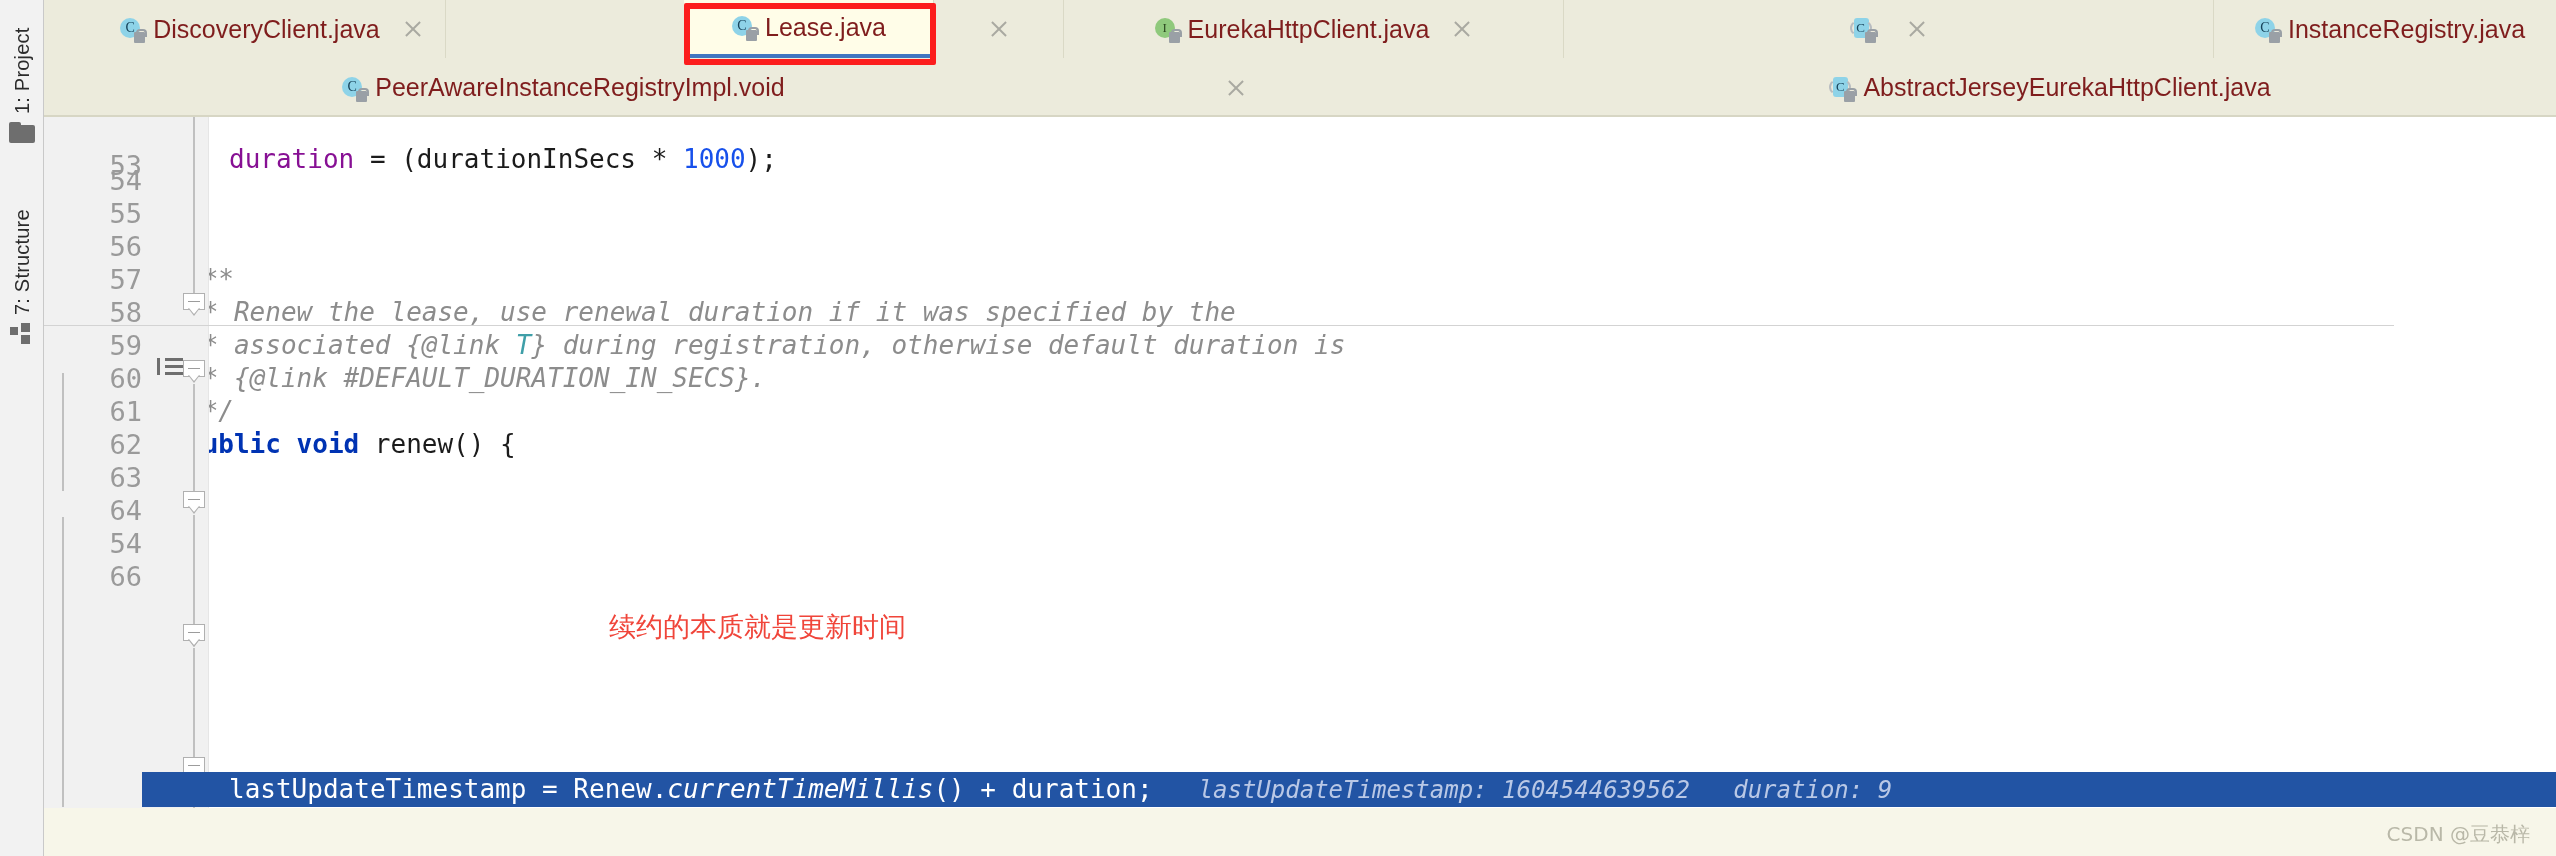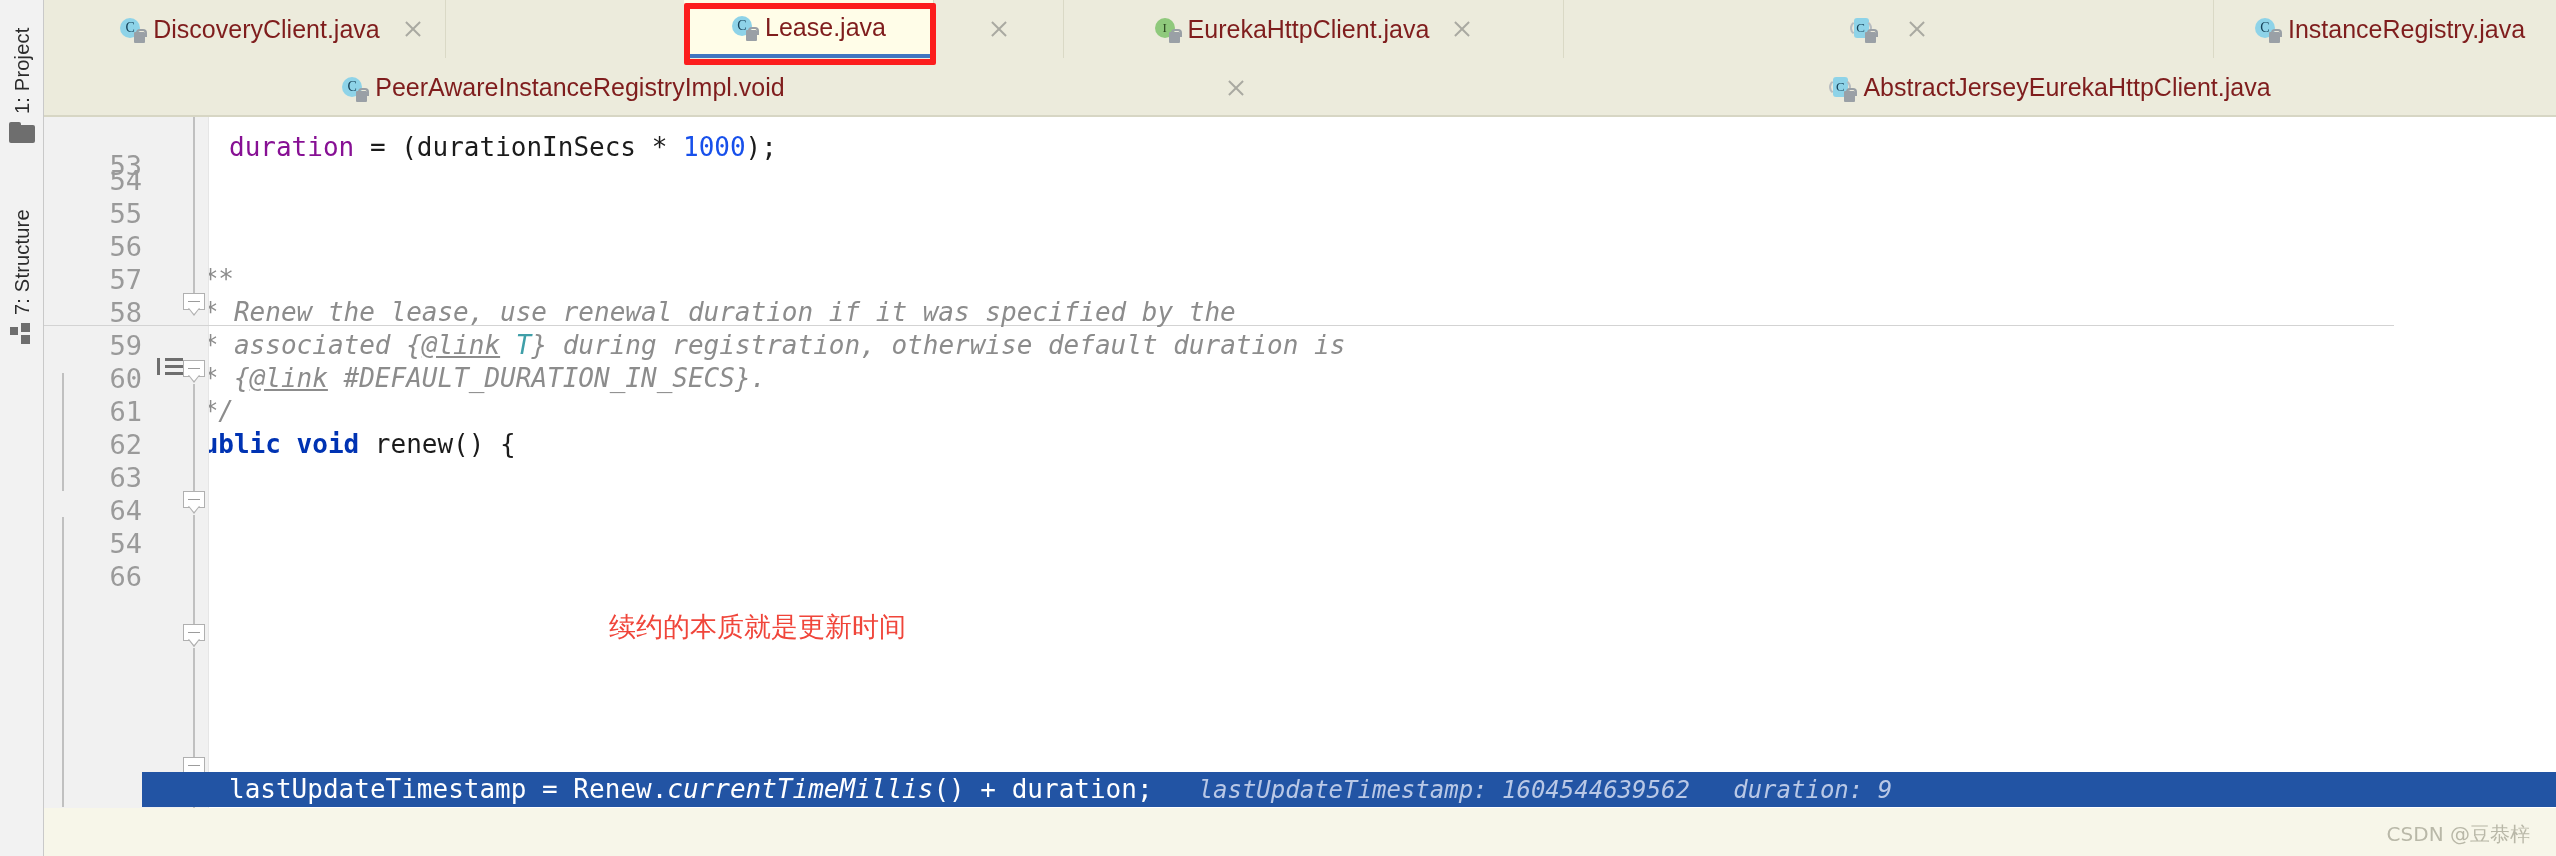--- a/index.html
+++ b/index.html
@@ -291,21 +291,21 @@
     font-size: 26px;
     color: #1b1b1b;
   }
 
   
   .kw      { color: #0033b3; font-weight: 700; }
   .field   { color: #871094; }
   .num     { color: #1750eb; }
   .plain   { color: #1b1b1b; }
   .cmt     { color: #8c8c8c; font-style: italic; }
-  .cmtlink { color: #8c8c8c; font-style: italic; text-decoration: underline; }
+  .cmtlink { color: #8c8c8c; font-style: italic; }
   .cmtparam{ color: #3f9fa8; font-style: italic; }
 
   
   .exec-line {
     position: absolute;
     left: 0; top: 655px;
     width: 2347px; height: 35px;
     background: #2254a4;
   }
   .exec-gutter {
@@ -636,21 +636,21 @@
     <div class="fold-line" style="left:149px;top:531px;height:109px;"></div>
     <div class="fold-line" style="left:149px;top:664px;height:75px;"></div>
 
     <div class="doc-bar" style="left:18px;top:256px;width:2px;height:118px;"></div>
     <div class="doc-bar" style="left:18px;top:400px;width:2px;height:290px;"></div>
 
     <div class="sep-line" style="left:-20px;top:208px;width:2370px;"></div>
 
     <div class="code-area">
 
-      <div class="code-line" style="top:14px;left:20px;text-align:center;"><span class="field">duration</span><span class="plain"> = (</span><span class="plain">durationInSecs</span><span class="plain"> * </span><span class="num">1000</span><span class="plain">);</span></div>
+      <div class="code-line" style="top:26px;left:20px;text-align:center;"><span class="field">duration</span><span class="plain"> = (</span><span class="plain">durationInSecs</span><span class="plain"> * </span><span class="num">1000</span><span class="plain">);</span></div>
 
       <div class="code-line" style="top:146px;left:-22px;"><span class="cmt">/**</span></div>
 
       <div class="code-line" style="top:179px;left:-22px;"><span class="cmt"> * Renew the lease, use renewal duration if it was specified by the</span></div>
 
       <div class="code-line" style="top:212px;left:-22px;"><span class="cmt"> * associated {</span><span class="cmtlink">@link</span><span class="cmt"> </span><span class="cmtparam">T</span><span class="cmt">} during registration, otherwise default duration is</span></div>
 
       <div class="code-line" style="top:245px;left:-22px;"><span class="cmt"> * {</span><span class="cmtlink">@link</span><span class="cmt"> #DEFAULT_DURATION_IN_SECS}.</span></div>
 
       <div class="code-line" style="top:278px;left:-22px;"><span class="cmt"> */</span></div>

